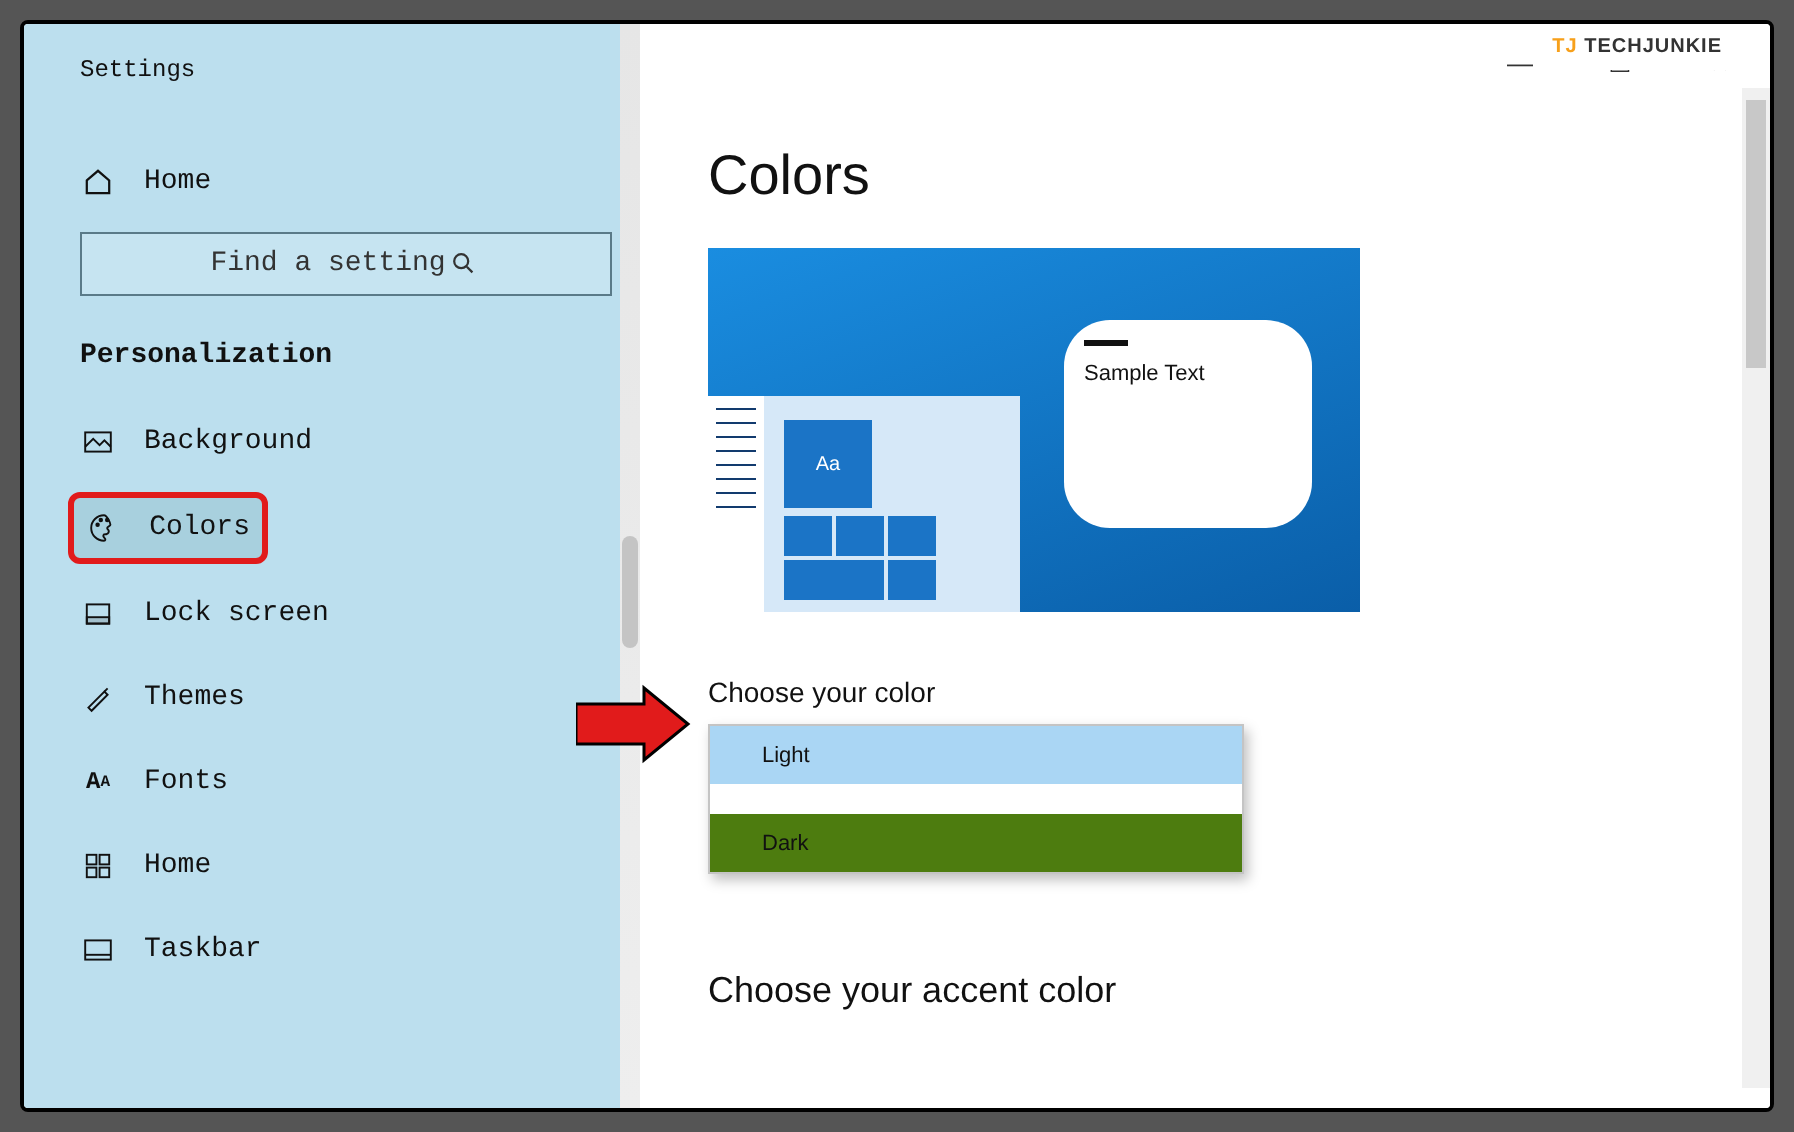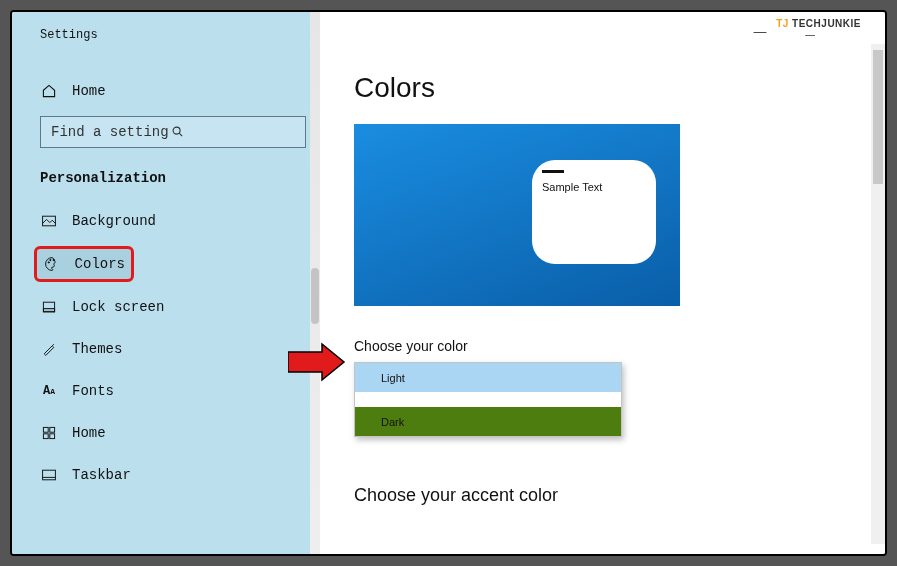--- a/index.html
+++ b/index.html
@@ -45,21 +45,21 @@
   .home-row {
     display:flex; align-items:center; gap: 14px;
     padding: 10px 0;
     font-size: 14px; color:#111; cursor:pointer;
   }
   .search {
     margin-top: 6px;
     width: 266px; height: 32px;
     border: 1px solid #5a7a88;
     background: #c6e4f1;
-    display:flex; align-items:center; justify-content:flex-start;
+    display:flex; align-items:center; justify-content:center;
     padding: 0 10px;
     color:#333;
     font-size: 14px;
     cursor:text;
   }
   .section { font-weight:600; font-size:14px; color:#111; padding: 22px 0 14px 0; }
   .nav-item { display:flex; align-items:center; gap:14px; padding:12px 6px 12px 0; font-size:14px; color:#111; cursor:pointer; margin-left:-6px; padding-left:6px;text-align:right; }
   .nav-item.highlighted {
     border: 3px solid #e11b1b;
     border-radius: 6px;
@@ -235,20 +235,40 @@
     </div>
     <div class="sep-scroll">
         <div class="thumb"></div>
       </div>
   </div>
 
   <div class="main">
     <h1>Colors</h1>
 
     <div class="preview">
+      <div class="tasklike">
+        <div class="rail">
+          <div></div>
+            <div></div>
+            <div></div>
+            <div></div>
+            <div></div>
+            <div></div>
+            <div></div>
+            <div></div>
+        </div>
+        <div class="tile">Aa</div>
+        <div class="grid">
+          <div style="left:0;top:0;width:24px;height:20px;"></div>
+          <div style="left:26px;top:0;width:24px;height:20px;"></div>
+          <div style="left:52px;top:0;width:24px;height:20px;"></div>
+          <div style="left:0;top:22px;width:50px;height:20px;"></div>
+          <div style="left:52px;top:22px;width:24px;height:20px;"></div>
+        </div>
+      </div>
       <div class="winbox">
         <div class="bar"></div>
         <div>Sample Text</div>
       </div>
     </div>
 
     <div class="label">Choose your color</div>
 
     <div style="position:relative;">
 

